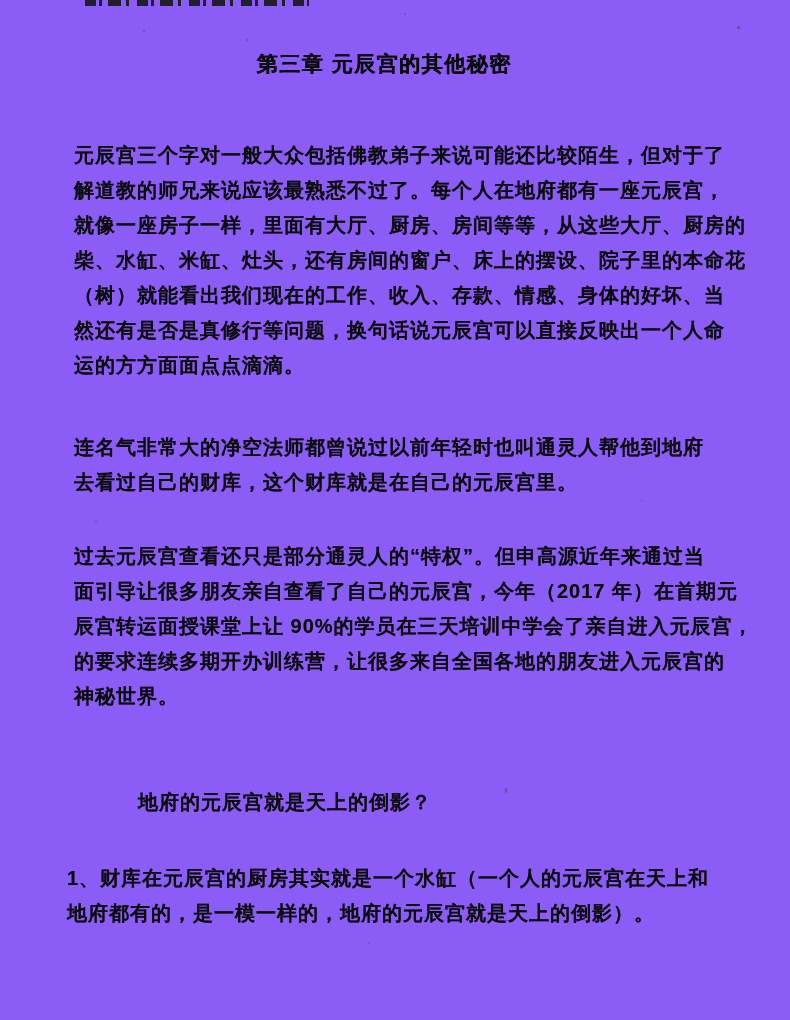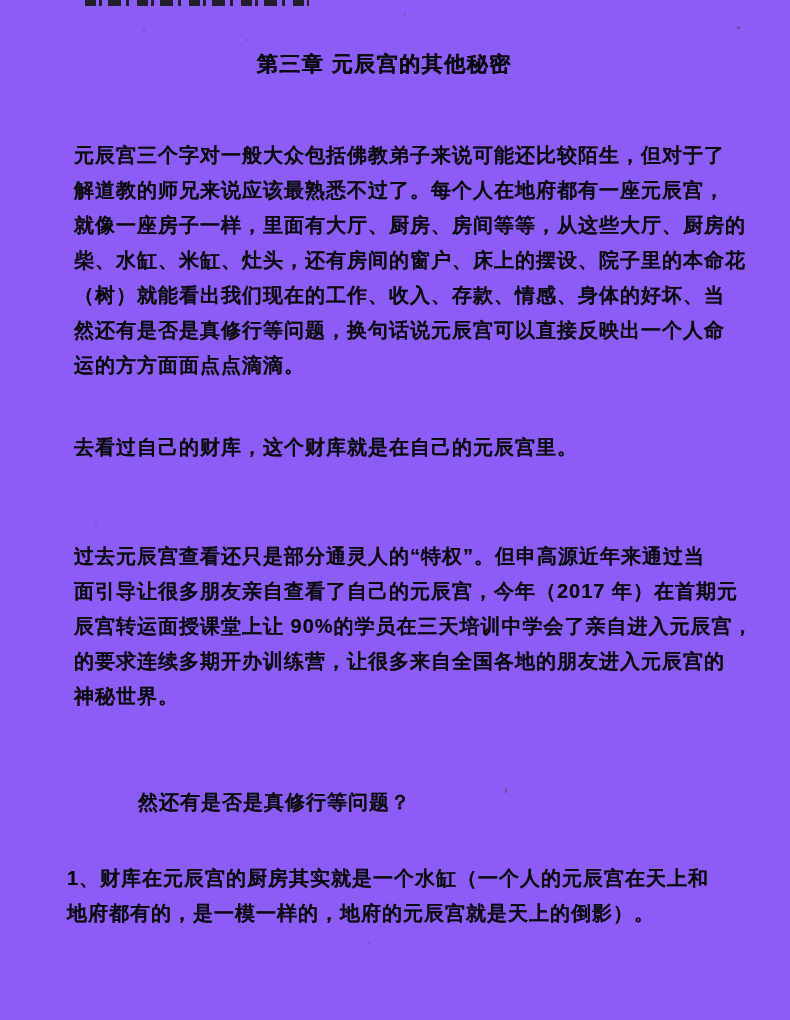--- a/index.html
+++ b/index.html
@@ -102,33 +102,34 @@
     <div class="line">元辰宫三个字对一般大众包括佛教弟子来说可能还比较陌生，但对于了</div>
     <div class="line">解道教的师兄来说应该最熟悉不过了。每个人在地府都有一座元辰宫，</div>
     <div class="line">就像一座房子一样，里面有大厅、厨房、房间等等，从这些大厅、厨房的</div>
     <div class="line">柴、水缸、米缸、灶头，还有房间的窗户、床上的摆设、院子里的本命花</div>
     <div class="line">（树）就能看出我们现在的工作、收入、存款、情感、身体的好坏、当</div>
     <div class="line">然还有是否是真修行等问题，换句话说元辰宫可以直接反映出一个人命</div>
     <div class="line">运的方方面面点点滴滴。</div>
   </div>
 
   <div class="para p2">
+    <div class="line">连名气非常大的净空法师都曾说过以前年轻时也叫通灵人帮他到地府</div>
     <div class="line">去看过自己的财库，这个财库就是在自己的元辰宫里。</div>
   </div>
 
   <div class="para p3">
     <div class="line">过去元辰宫查看还只是部分通灵人的“特权”。但申高源近年来通过当</div>
     <div class="line">面引导让很多朋友亲自查看了自己的元辰宫，今年（2017 年）在首期元</div>
     <div class="line">辰宫转运面授课堂上让 90%的学员在三天培训中学会了亲自进入元辰宫，</div>
     <div class="line">的要求连续多期开办训练营，让很多来自全国各地的朋友进入元辰宫的</div>
     <div class="line">神秘世界。</div>
   </div>
 
   <div class="para p4">
-    <div class="line">然还有是否是真修行等问题？</div>
+    <div class="line">地府的元辰宫就是天上的倒影？</div>
   </div>
 
   <div class="para p5">
     <div class="line">1、财库在元辰宫的厨房其实就是一个水缸（一个人的元辰宫在天上和</div>
     <div class="line">地府都有的，是一模一样的，地府的元辰宫就是天上的倒影）。</div>
   </div>
 
 
   <div>
     <span class="speck s1"></span>

